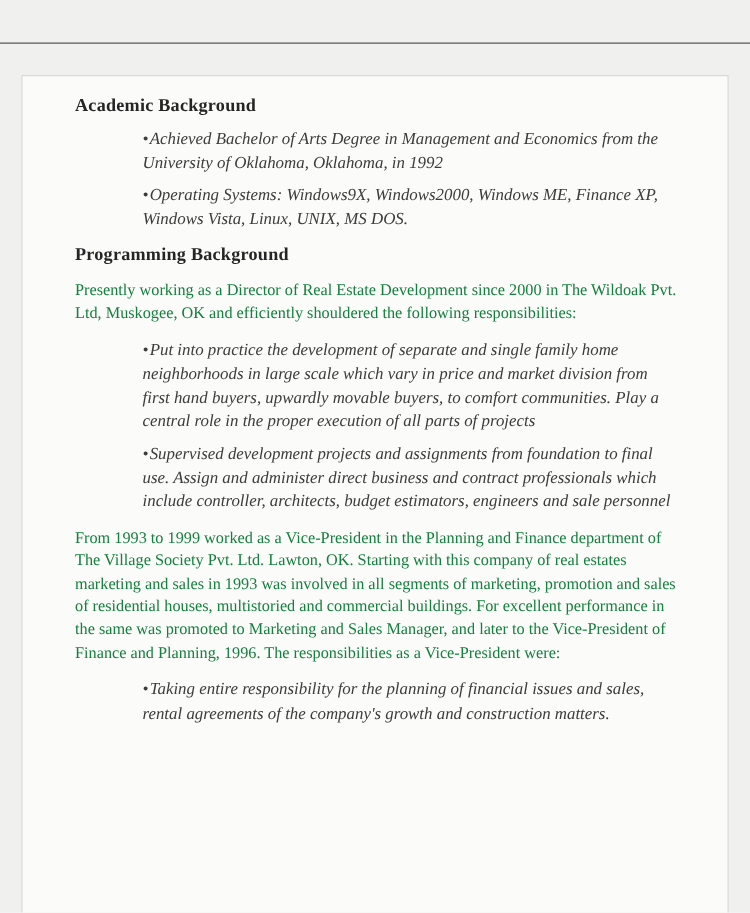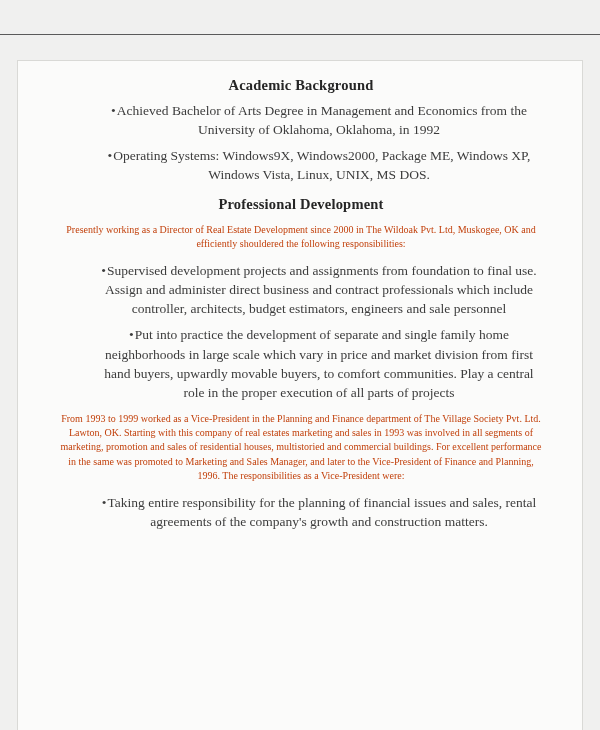--- a/index.html
+++ b/index.html
@@ -1,15 +1,15 @@
 <!DOCTYPE html>
 <html><head>
 <meta charset="utf-8">
 <style>
-  * { margin: 0; padding: 0; box-sizing: border-box; text-align: center; }
+  * { margin: 0; padding: 0; box-sizing: border-box; }
   html, body {
     width: 600px;
     height: 730px;
     overflow: hidden;
     background: #f0f0ef;
     font-family: "Liberation Serif", "DejaVu Serif", serif;
   }
   .viewer {
     position: relative;
     width: 600px;
@@ -37,54 +37,55 @@
     font-size: 14.5px;
     font-weight: bold;
     color: #252525;
     margin: 11px 0 7px 0;
     letter-spacing: 0.2px;
   }
   .section:first-child .heading { margin-top: 2px; }
   .bullet {
     font-size: 13.5px;
     line-height: 1.42;
-    margin: 7px 0 7px 36px;
+    margin: 7px 0 7px 54px;
     color: #3c3c3c;
+    font-style: italic;
   }
   .bullet::before {
     content: "\2022";
     margin-right: 1px;
   }
   .para {
-    font-size: 10px;
+    font-size: 13px;
     line-height: 1.42;
     margin: 10px 0 10px 0;
-    color: #c2410c;
+    color: #15803d;
   }
 </style>
 </head>
 <body>
 
 <div class="viewer">
   <div class="top-rule"></div>
 
   <div class="page">
 
     <div class="section">
       <h2 class="heading">Academic Background</h2>
       <p class="bullet">Achieved Bachelor of Arts Degree in Management and Economics from the University of Oklahoma, Oklahoma, in 1992</p>
     </div>
 
     <div class="section">
-      <p class="bullet">Operating Systems: Windows9X, Windows2000, Package ME, Windows XP, Windows Vista, Linux, UNIX, MS DOS.</p>
+      <p class="bullet">Operating Systems: Windows9X, Windows2000, Windows ME, Finance XP, Windows Vista, Linux, UNIX, MS DOS.</p>
     </div>
 
     <div class="section">
-      <h2 class="heading">Professional Development</h2>
+      <h2 class="heading">Programming Background</h2>
       <p class="para">Presently working as a Director of Real Estate Development since 2000 in The Wildoak Pvt. Ltd, Muskogee, OK and efficiently shouldered the following responsibilities:</p>
+      <p class="bullet">Put into practice the development of separate and single family home neighborhoods in large scale which vary in price and market division from first hand buyers, upwardly movable buyers, to comfort communities. Play a central role in the proper execution of all parts of projects</p>
       <p class="bullet">Supervised development projects and assignments from foundation to final use. Assign and administer direct business and contract professionals which include controller, architects, budget estimators, engineers and sale personnel</p>
-      <p class="bullet">Put into practice the development of separate and single family home neighborhoods in large scale which vary in price and market division from first hand buyers, upwardly movable buyers, to comfort communities. Play a central role in the proper execution of all parts of projects</p>
       <p class="para">From 1993 to 1999 worked as a Vice-President in the Planning and Finance department of The Village Society Pvt. Ltd. Lawton, OK. Starting with this company of real estates marketing and sales in 1993 was involved in all segments of marketing, promotion and sales of residential houses, multistoried and commercial buildings. For excellent performance in the same was promoted to Marketing and Sales Manager, and later to the Vice-President of Finance and Planning, 1996. The responsibilities as a Vice-President were:</p>
       <p class="bullet">Taking entire responsibility for the planning of financial issues and sales, rental agreements of the company's growth and construction matters.</p>
     </div>
 
   </div>
 </div>
 
 </body></html>

